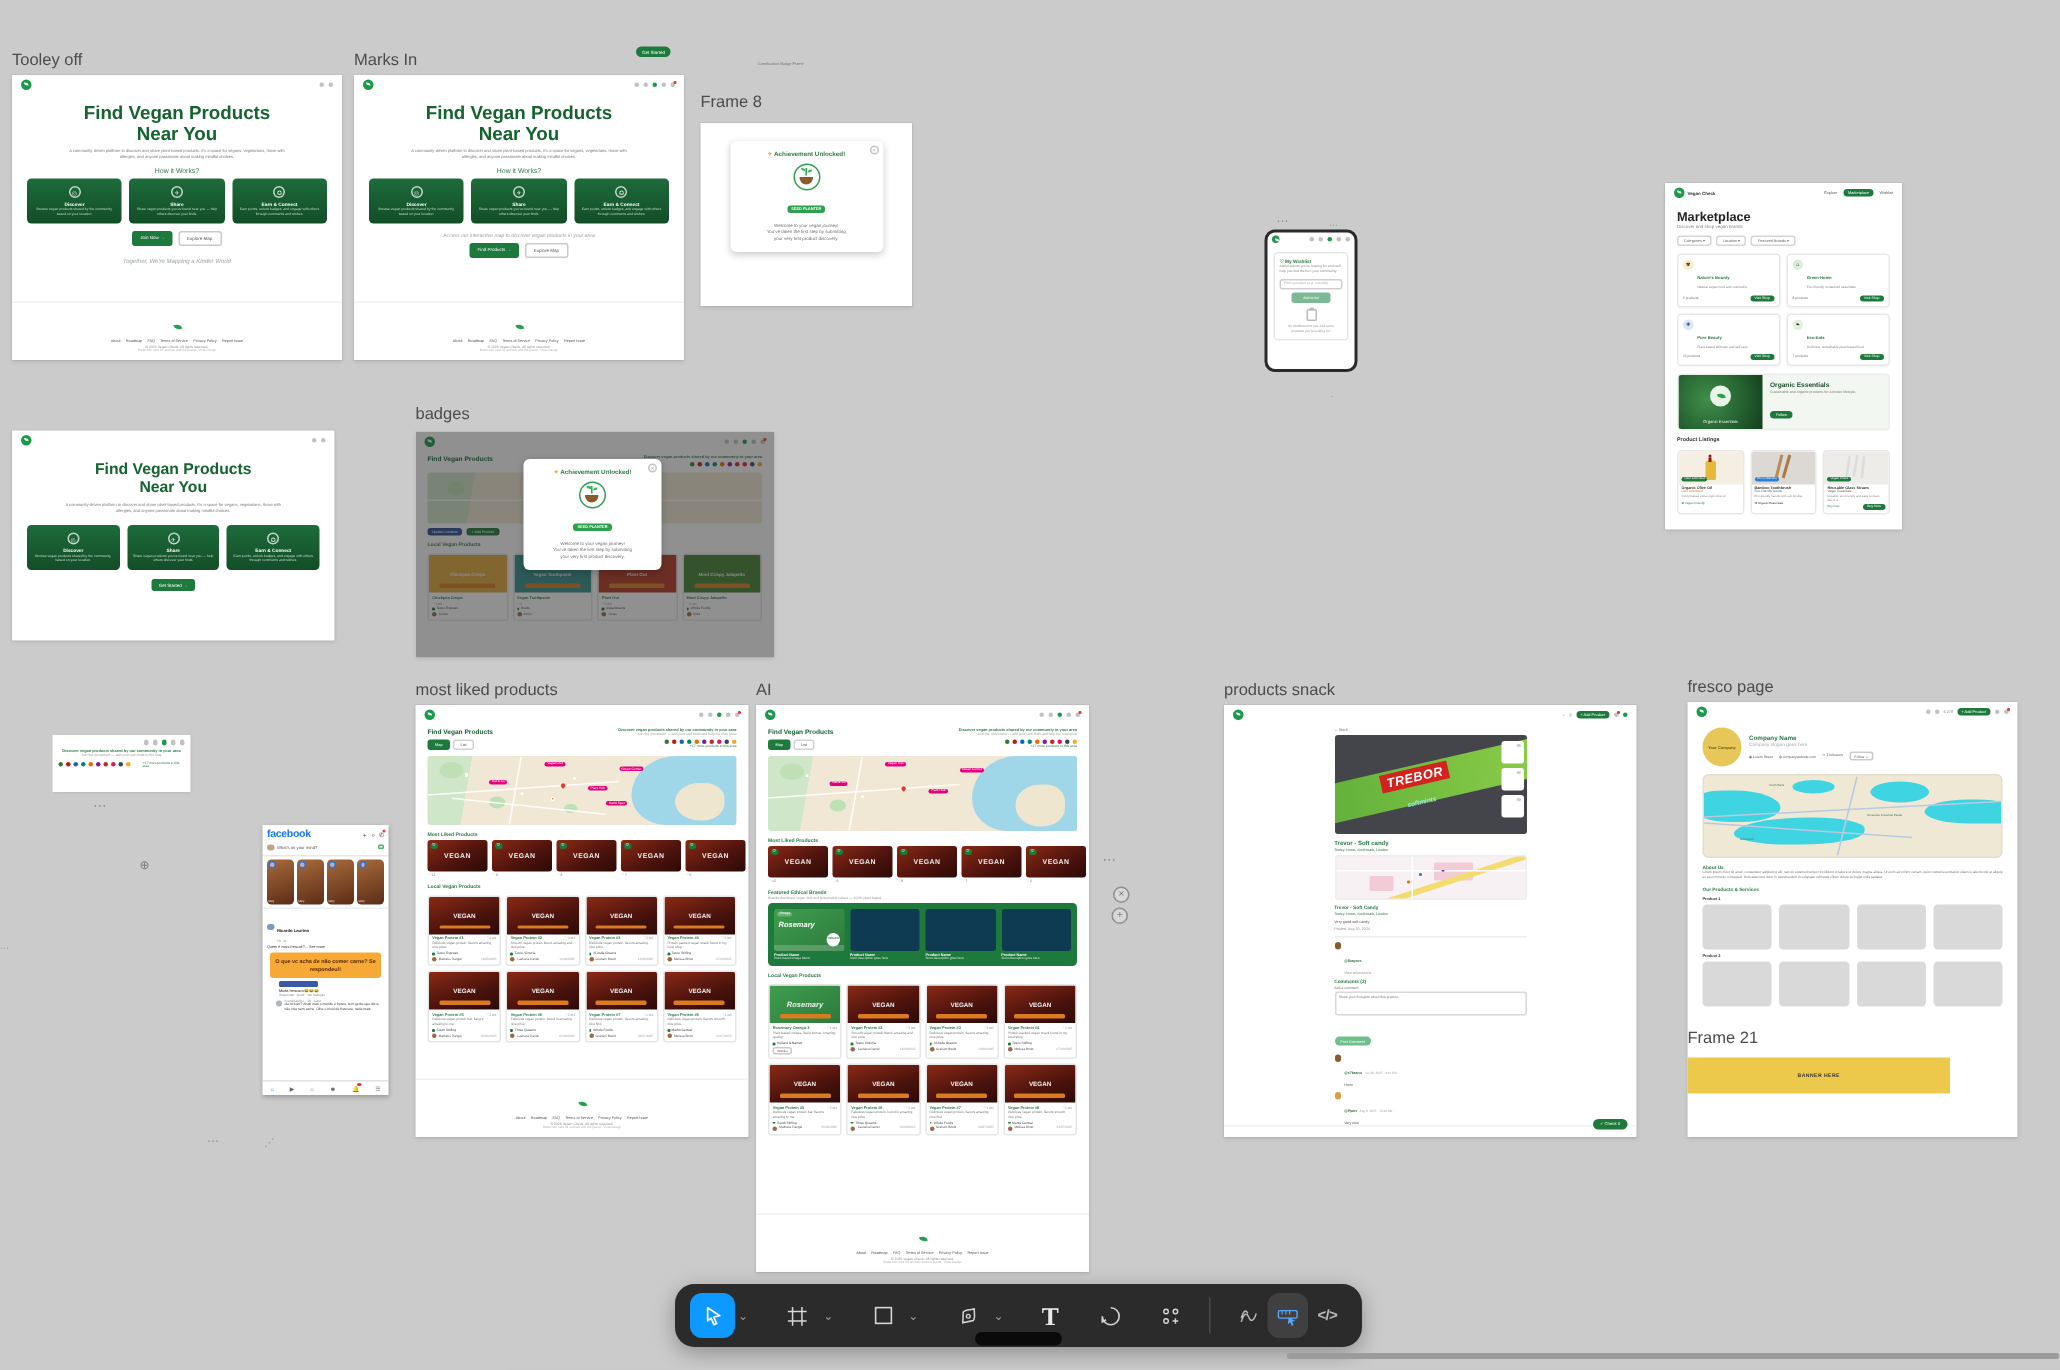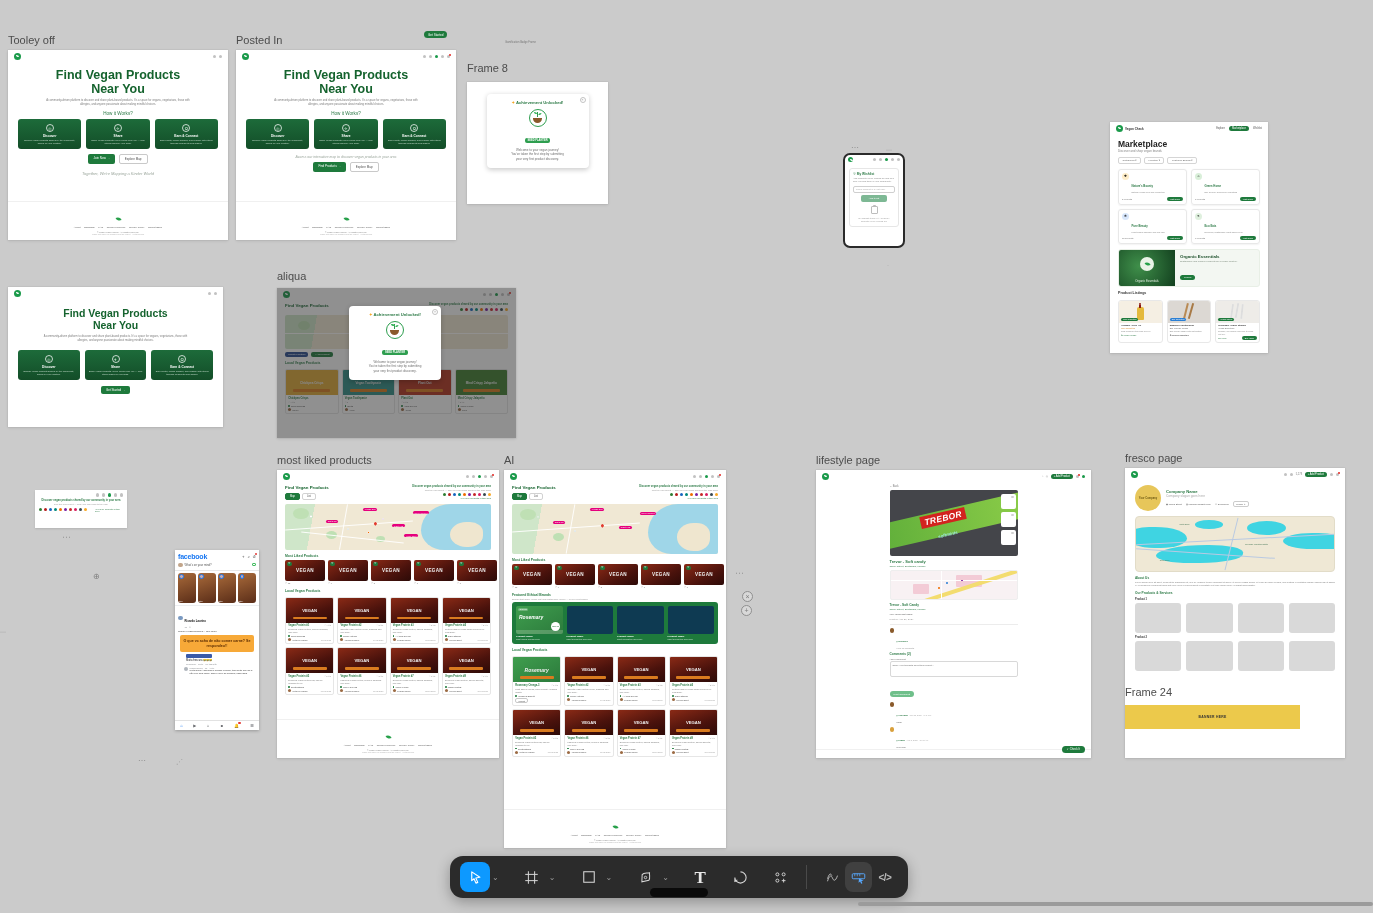--- a/index.html
+++ b/index.html
@@ -238,30 +238,30 @@
   .circbtn{position:absolute;width:11px;height:11px;border:1px solid #8f8f8f;border-radius:50%;color:#7d7d7d;font-size:7px;line-height:9.5px;text-align:center;background:rgba(255,255,255,.25);}
   .toppill{position:absolute;left:424px;top:31px;background:#1e7a3c;color:#fff;font-size:3px;padding:1.6px 4px;border-radius:4px;}
   .notetxt{position:absolute;left:505px;top:41px;font-size:2.6px;color:#777;}
 </style>
 </head>
 <body>
 
 <div class="canvas">
 
   <div class="flabel" style="left:8px;top:34px">Tooley off</div>
-  <div class="flabel" style="left:236px;top:34px">Posted In</div>
+  <div class="flabel" style="left:236px;top:34px">Marks In</div>
   <div class="toppill">Get Started</div>
   <div class="notetxt">Gamification Badge Frame</div>
   <div class="flabel" style="left:467px;top:62px">Frame 8</div>
-  <div class="flabel" style="left:277px;top:270px">aliqua</div>
+  <div class="flabel" style="left:277px;top:270px">badges</div>
   <div class="flabel" style="left:277px;top:454px">most liked products</div>
   <div class="flabel" style="left:504px;top:454px">AI</div>
-  <div class="flabel" style="left:816px;top:454px">lifestyle page</div>
+  <div class="flabel" style="left:816px;top:454px">products snack</div>
   <div class="flabel" style="left:1125px;top:452px">fresco page</div>
-  <div class="flabel" style="left:1125px;top:686px;z-index:4">Frame 24</div>
+  <div class="flabel" style="left:1125px;top:686px;z-index:4">Frame 21</div>
 
   <div class="frame" style="left:8px;top:50px;width:220px;height:190px">
     <div class="mhdr">
       <span class="ldot"></span>
       <span class="hic">
           <i></i>
           <i></i>
         </span>
     </div>
     <div class="hero-t"><span>Find Vegan Products</span><br><span>Near You</span></div>

